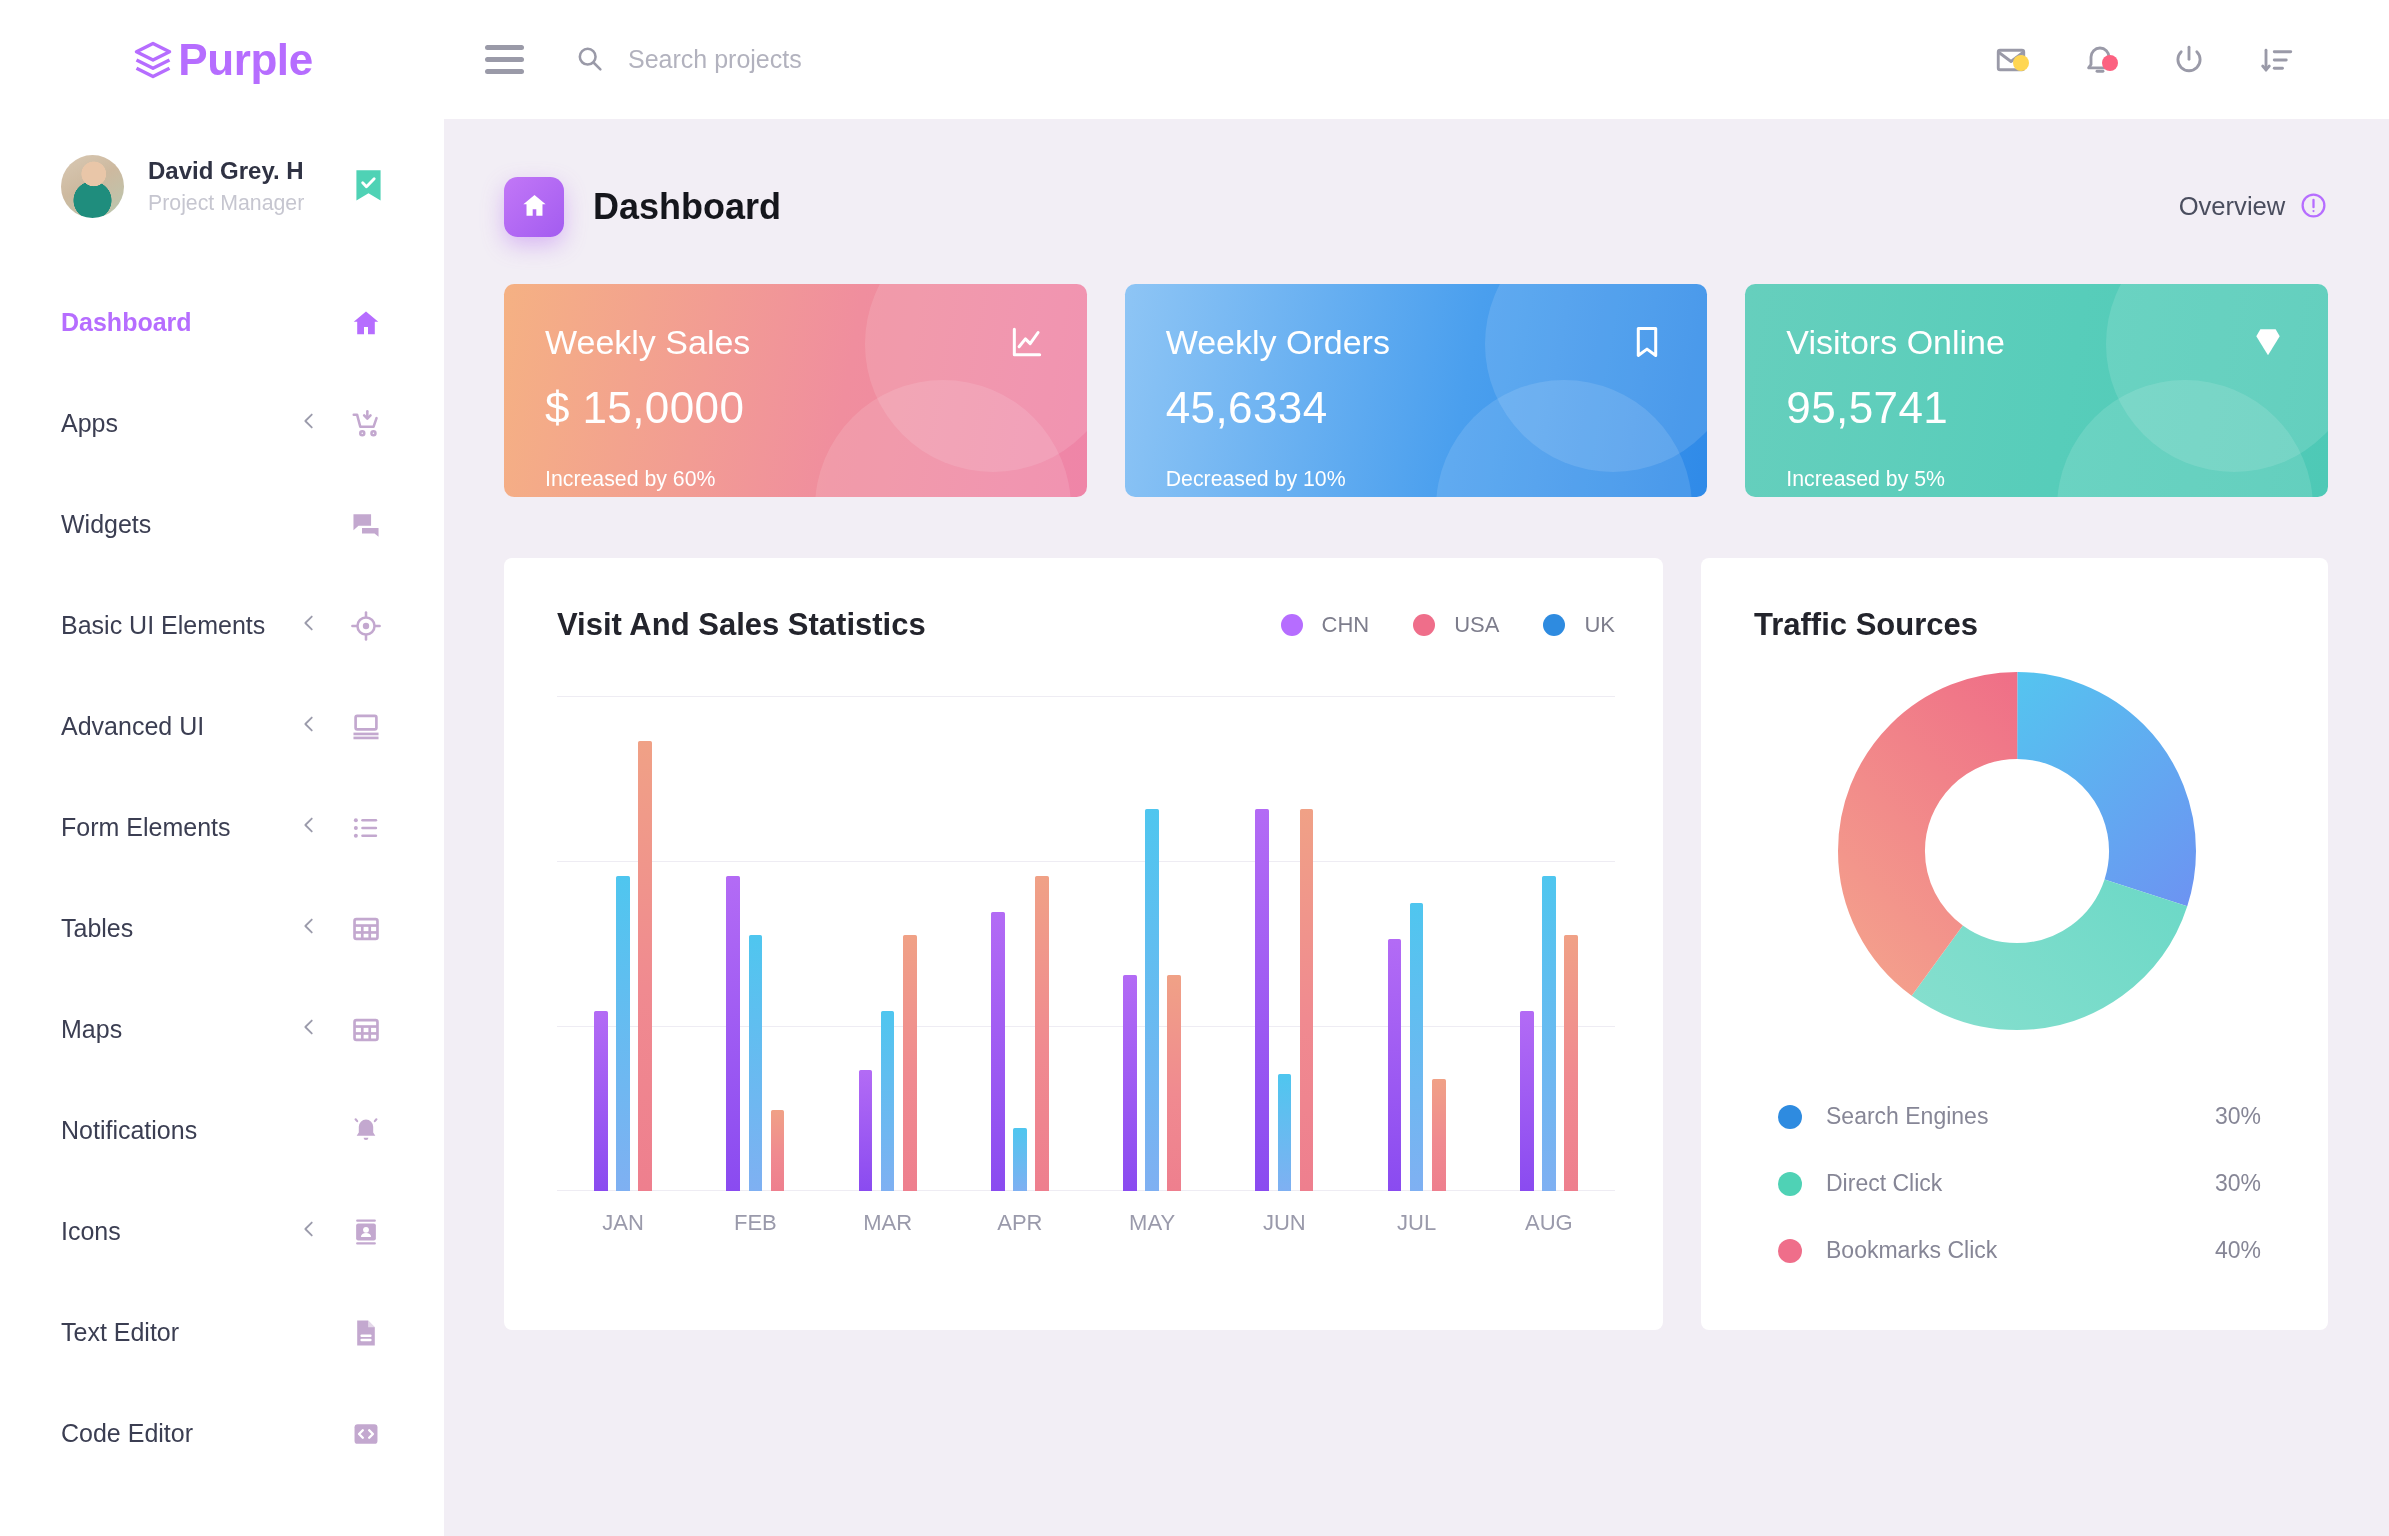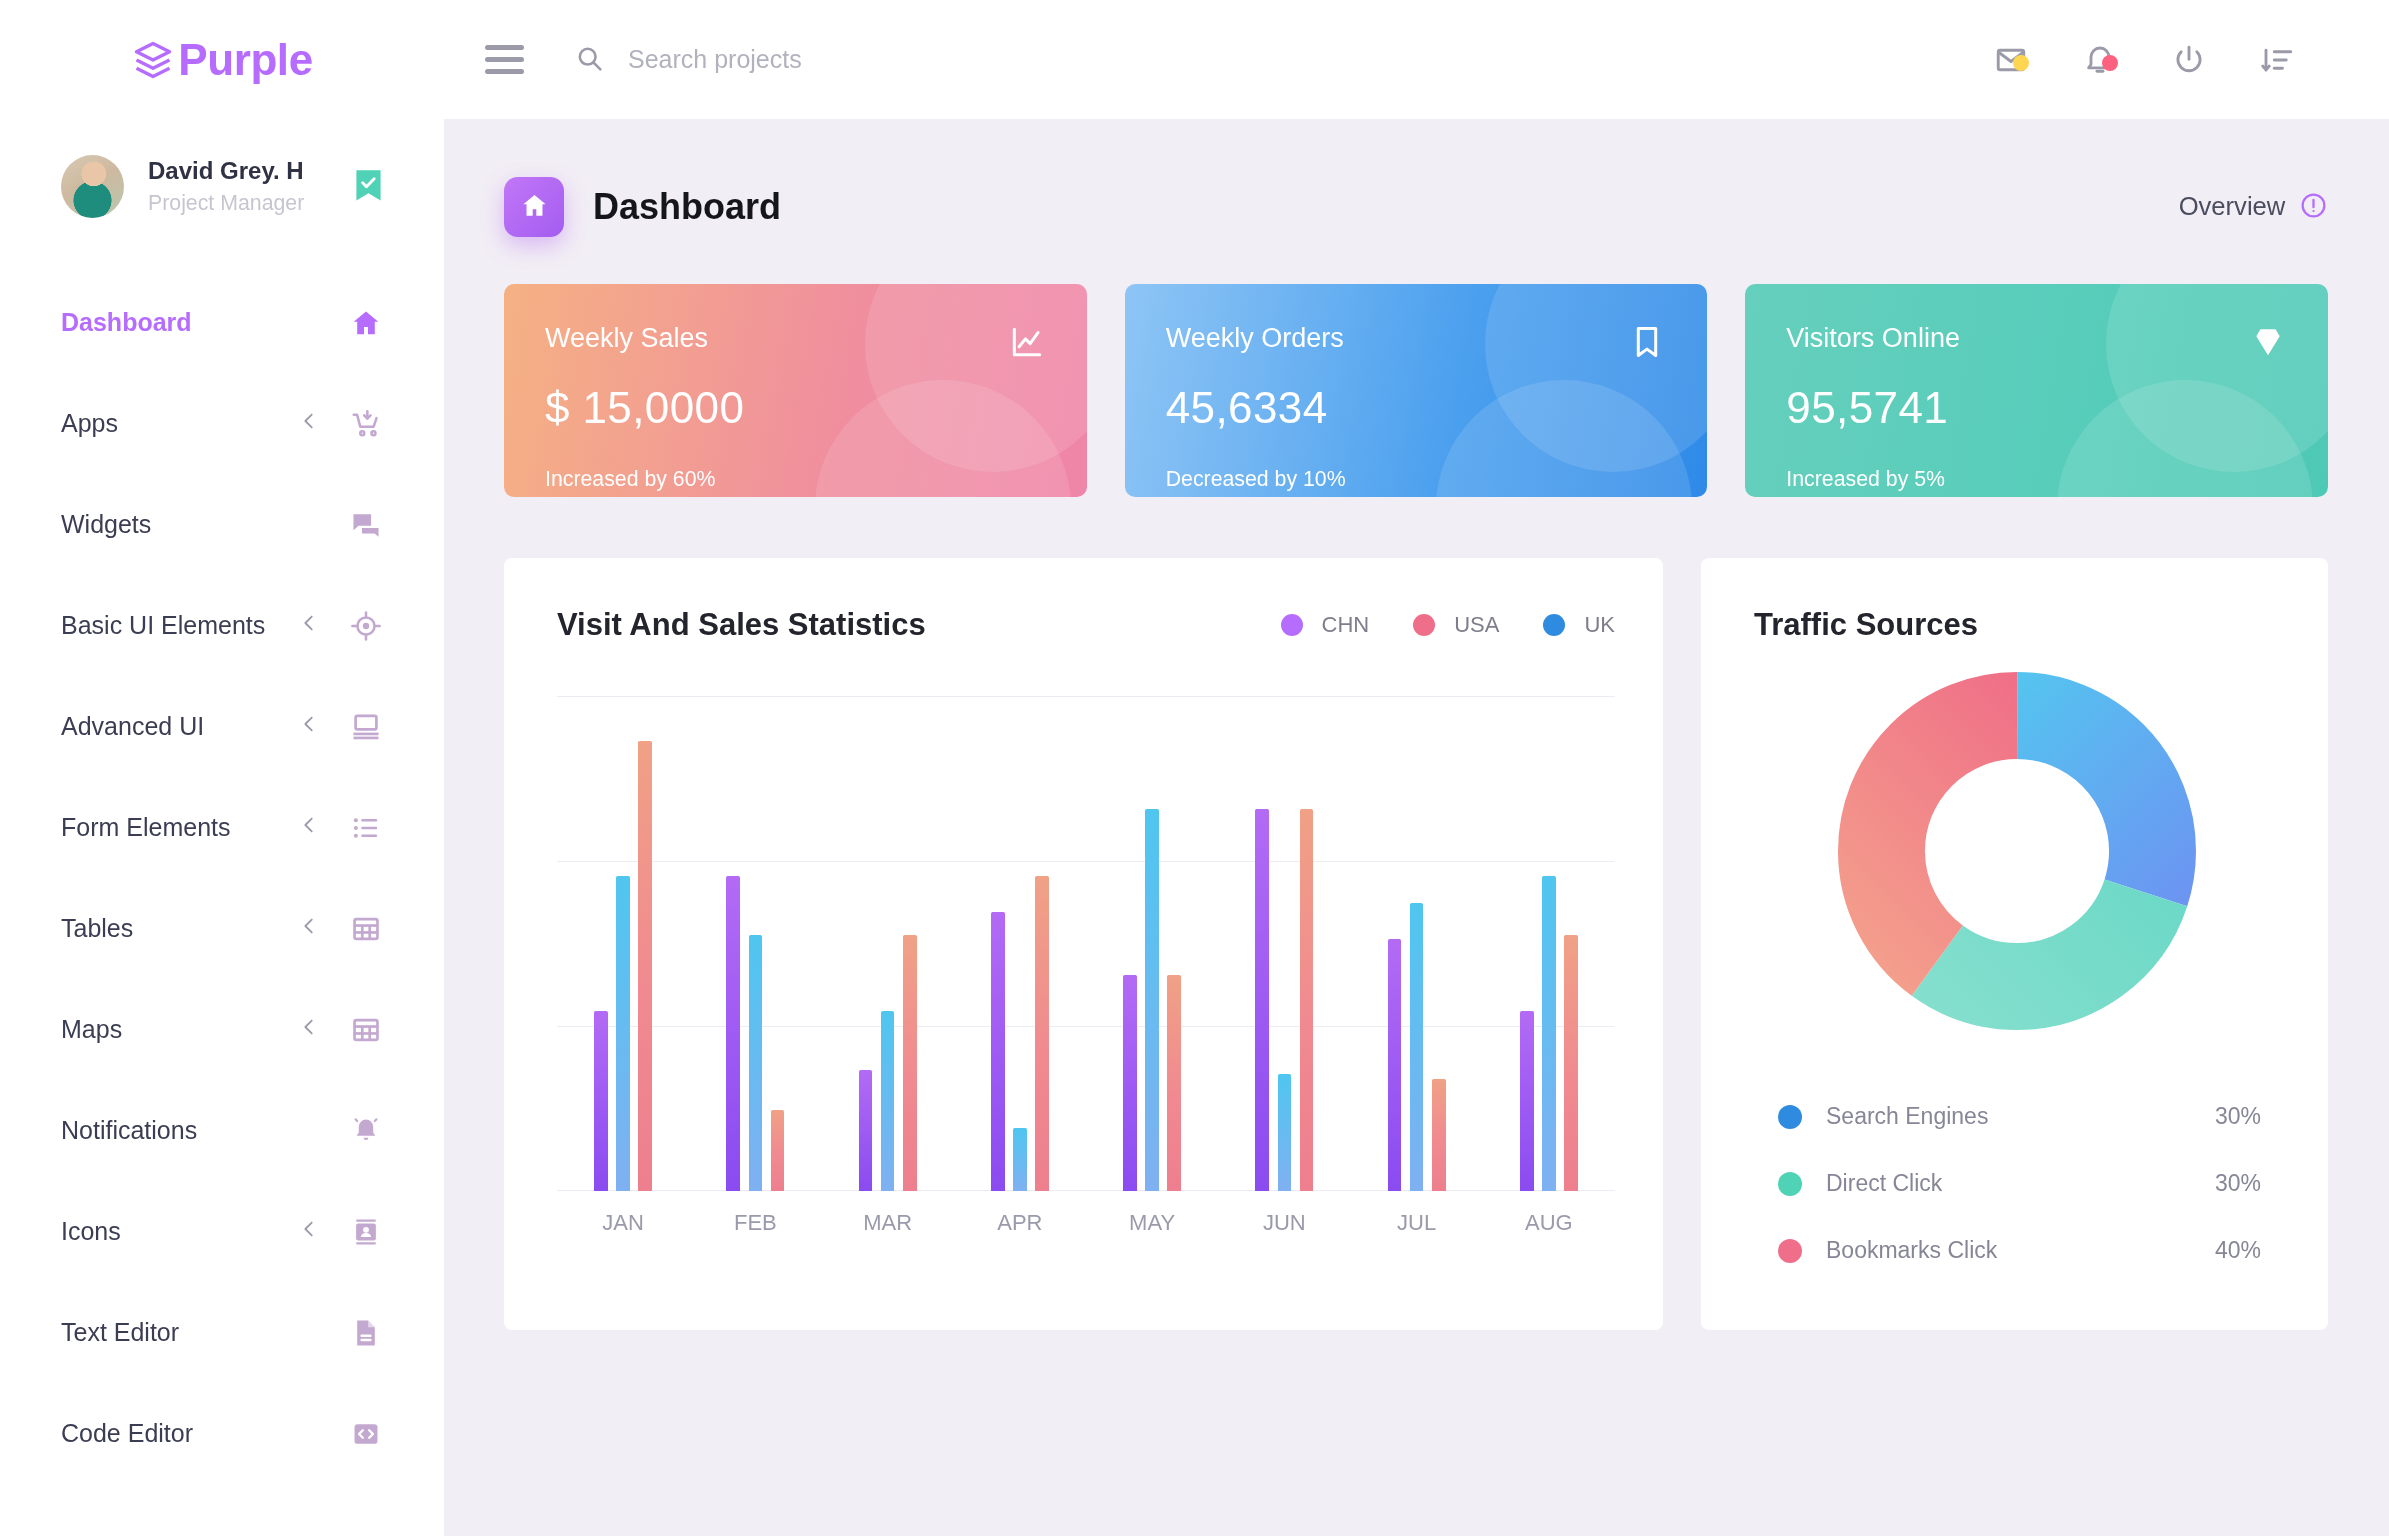--- a/index.html
+++ b/index.html
@@ -96,21 +96,21 @@
     flex: 1; height: 213px; border-radius: 10.2px; position: relative;
     overflow: hidden; padding: 39px 41px 0 41px; color: #fff;
   }
   .sc-orange { background: linear-gradient(100deg,#f5b183 0%,#f08e9e 58%,#ef85a8 100%); }
   .sc-blue   { background: linear-gradient(100deg,#8ec5f5 0%,#4a9fee 58%,#2f8ae8 100%); }
   .sc-teal   { background: linear-gradient(100deg,#66cfbd 0%,#57cdba 55%,#4ec9b6 100%); }
   .bubble { position: absolute; border-radius: 50%; background: rgba(255,255,255,.12); pointer-events: none; }
   .b1 { width: 256px; height: 256px; right: -34px; top: -68px; }
   .b2 { width: 256px; height: 256px; right: 15.4px; top: 96px; }
   .sc-top { display: flex; align-items: flex-start; position: relative; z-index: 2; }
-  .sc-title { font-size: 27px; font-weight: 400; }
+  .sc-title { font-size: 34px; font-weight: 400; }
   .sc-icon { margin-left: auto; }
   .sc-value { font-size: 44px; font-weight: 400; margin-top: 19px; position: relative; z-index: 2; letter-spacing: 0.4px; }
   .sc-delta { font-size: 21.3px; margin-top: 34px; position: relative; z-index: 2; }
 
   .panels-row { display: flex; gap: 38px; }
   .panel { background: #fff; border-radius: 8px; }
   .panel-chart { flex: 0 0 1159px; height: 772px; padding: 49px 48px 0 53px; }
   .panel-donut { flex: 1; height: 772px; padding: 49px 48px 0 53px; }
 
   .panel-head { display: flex; align-items: center; }

